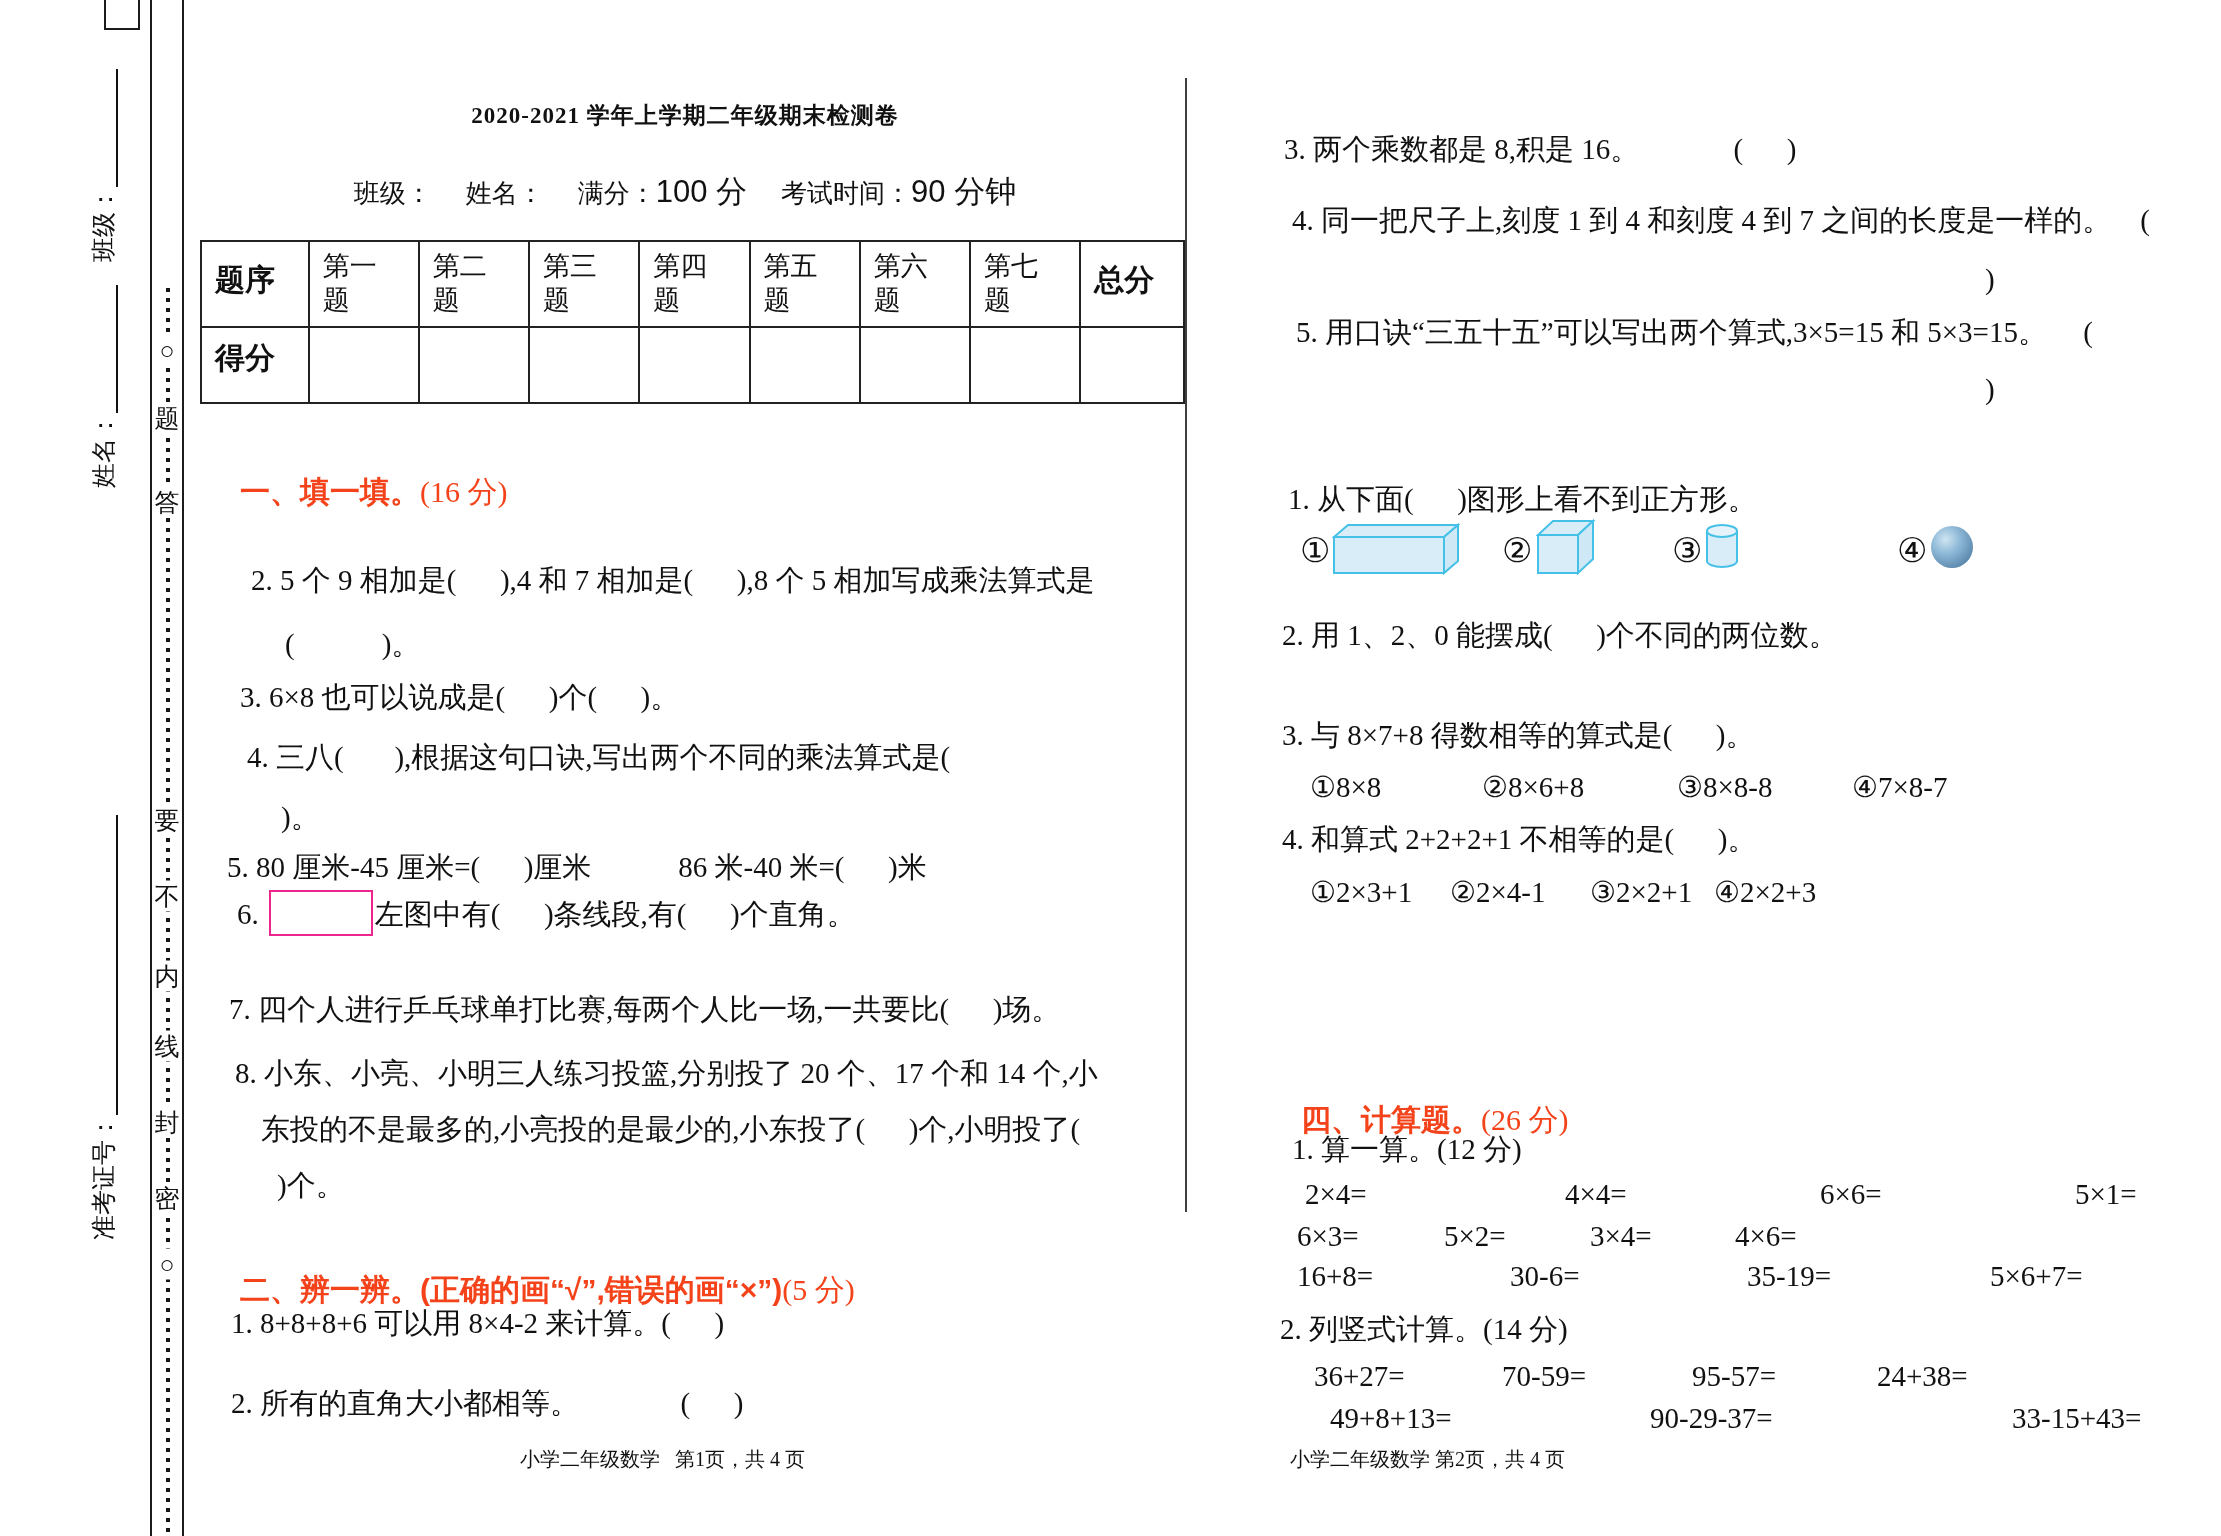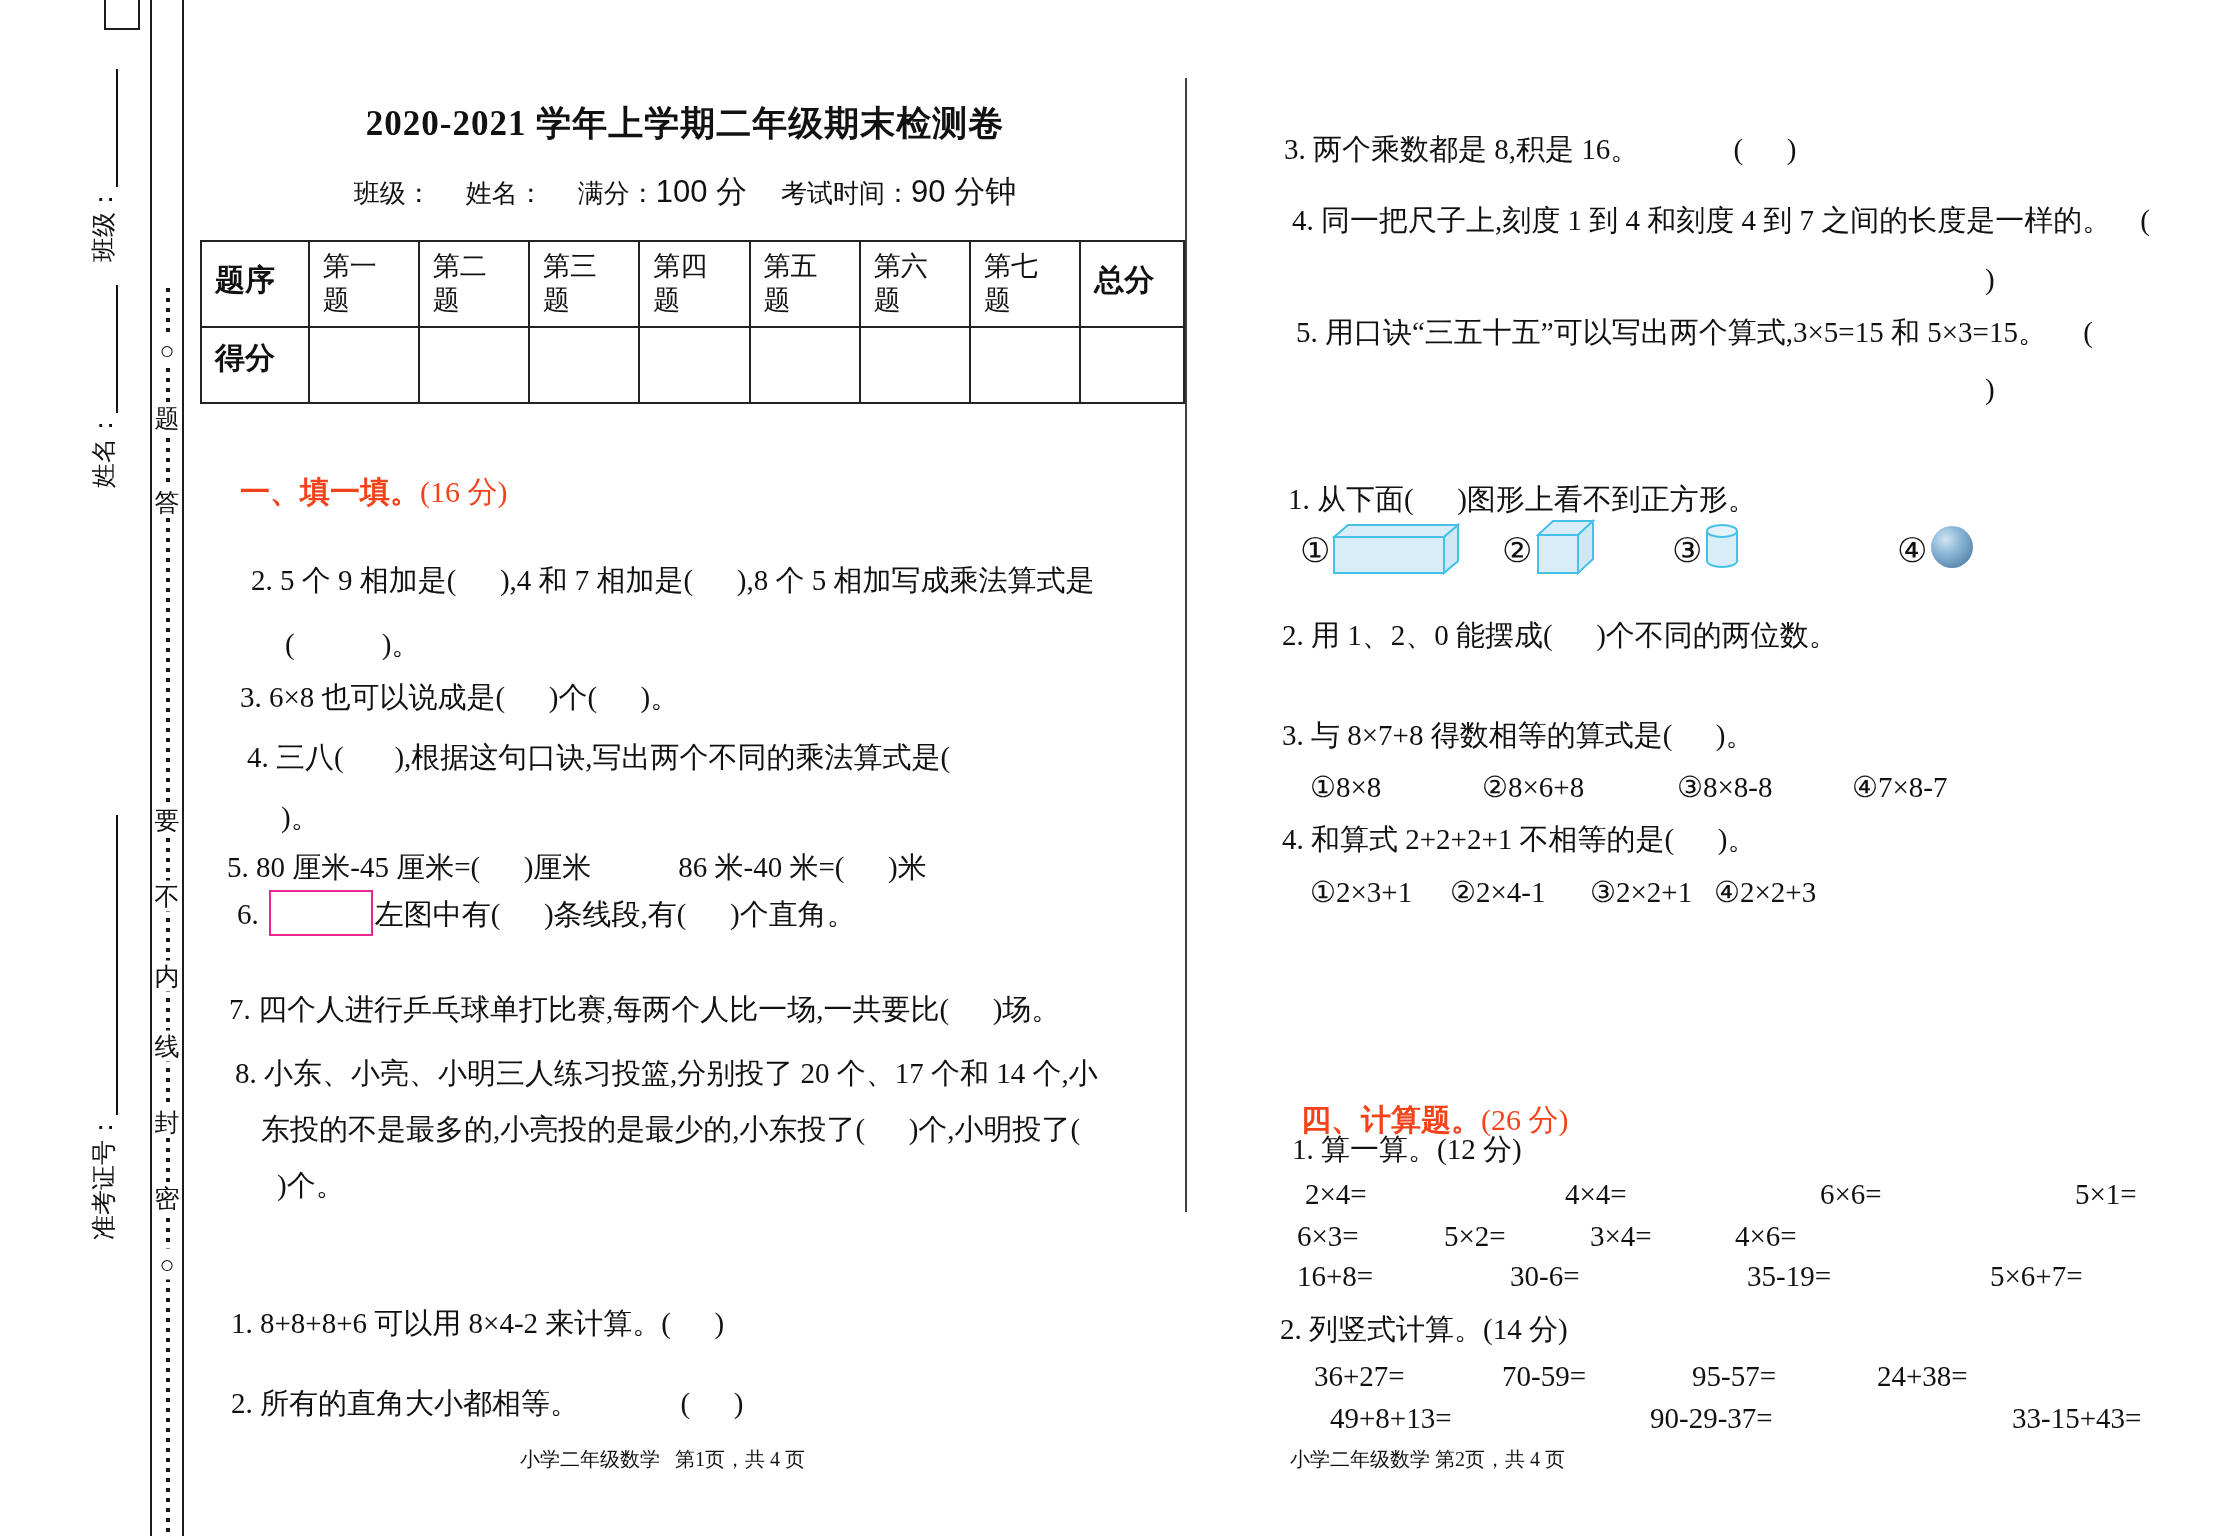--- a/index.html
+++ b/index.html
@@ -17,21 +17,21 @@
   .vlabel{position:absolute;height:34px;line-height:34px;font-size:25px;white-space:nowrap;
           transform:rotate(-90deg);text-align:left;}
   .u-line{display:inline-block;vertical-align:-6px;border-bottom:2px solid #111;height:1em;}
   
   .page{position:absolute;top:0;height:1536px;}
   #page1{left:185px;width:1000px;}
   #page2{left:1252px;width:969px;}
   .divider{position:absolute;left:1185px;top:78px;width:2px;height:1134px;background:#3f3f3f;}
   
   .ln{position:absolute;white-space:pre;font-size:29px;line-height:1.2;}
-  .title{position:absolute;width:100%;text-align:center;font-size:35px;font-weight:bold;letter-spacing:1px;}
+  .title{position:absolute;width:100%;text-align:center;font-size:23px;font-weight:bold;letter-spacing:1px;}
   .info{position:absolute;width:100%;display:flex;justify-content:center;gap:34px;font-size:26px;}
   .info-num{font-family:"Liberation Sans","DejaVu Sans",sans-serif;font-size:31px;line-height:1;}
   .sec{position:absolute;white-space:pre;font-size:30px;}
   .sec .b{font-weight:bold;font-family:"Liberation Sans","DejaVu Sans",sans-serif;}
   .footer{position:absolute;font-size:20px;white-space:pre;}
   
   table.score{position:absolute;left:15px;top:240px;border-collapse:collapse;table-layout:fixed;}
   table.score td{border:2px solid #222;vertical-align:top;font-size:27px;padding:8px 0 0 13px;}
   table.score td.hd{font-family:"Liberation Sans","DejaVu Sans",sans-serif;font-weight:bold;font-size:30px;padding-top:18px;}
   td.qcell span{display:inline-block;width:60px;line-height:1.25;}
@@ -123,20 +123,23 @@
     <div class="ln" style="top:680px;left:55px">3. 6×8 也可以说成是(      )个(      )。</div>
     <div class="ln" style="top:740px;left:62px">4. 三八(       ),根据这句口诀,写出两个不同的乘法算式是(</div>
     <div class="ln" style="top:800px;left:96px">)。</div>
     <div class="ln" style="top:850px;left:42px">5. 80 厘米-45 厘米=(      )厘米            86 米-40 米=(      )米</div>
     <div class="ln" style="top:890px;left:52px"><span>6.</span><span class="pinkbox"></span><span>左图中有(      )条线段,有(      )个直角。</span></div>
     <div class="ln" style="top:992px;left:44px">7. 四个人进行乒乓球单打比赛,每两个人比一场,一共要比(      )场。</div>
     <div class="ln" style="top:1056px;left:50px">8. 小东、小亮、小明三人练习投篮,分别投了 20 个、17 个和 14 个,小</div>
     <div class="ln" style="top:1112px;left:76px">东投的不是最多的,小亮投的是最少的,小东投了(      )个,小明投了(</div>
     <div class="ln" style="top:1168px;left:92px">)个。</div>
 
+    <div class="sec" style="top:1236px;left:10px;color:#f4431a">
+      <span class="b">二、辨一辨。</span><span class="b">(正确的画“√”,错误的画“×”)</span><span>(5 分)</span>
+    </div>
     <div class="ln" style="top:1306px;left:46px">1. 8+8+8+6 可以用 8×4-2 来计算。(      )</div>
     <div class="ln" style="top:1386px;left:46px">2. 所有的直角大小都相等。              (      )</div>
 
     <div class="footer" style="top:1446px;left:335px">小学二年级数学   第1页，共 4 页</div>
   </div>
 
   <div class="page" id="page2">
 
     <div class="ln" style="top:132px;left:32px">3. 两个乘数都是 8,积是 16。             (      )</div>
     <div class="ln" style="top:203px;left:40px">4. 同一把尺子上,刻度 1 到 4 和刻度 4 到 7 之间的长度是一样的。    (</div>

